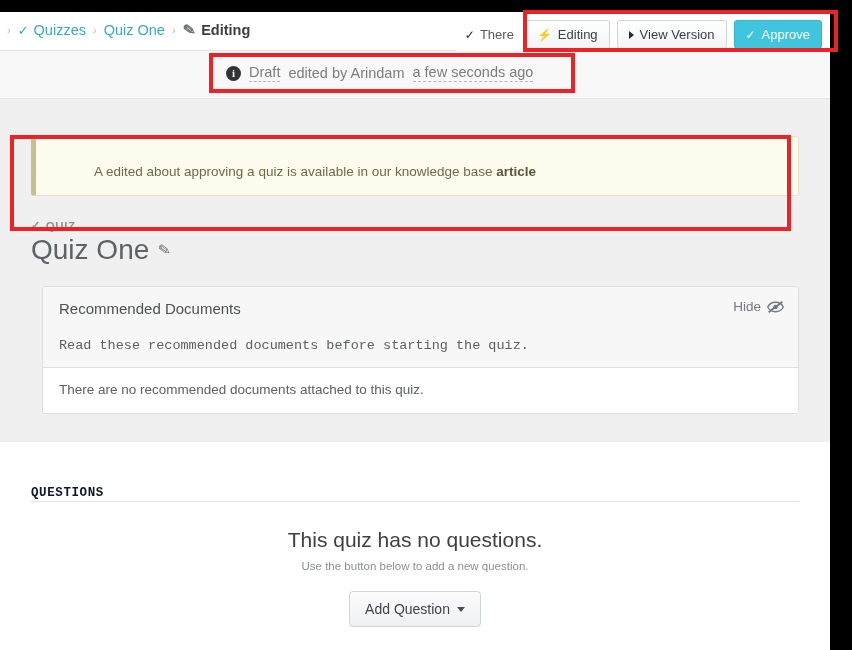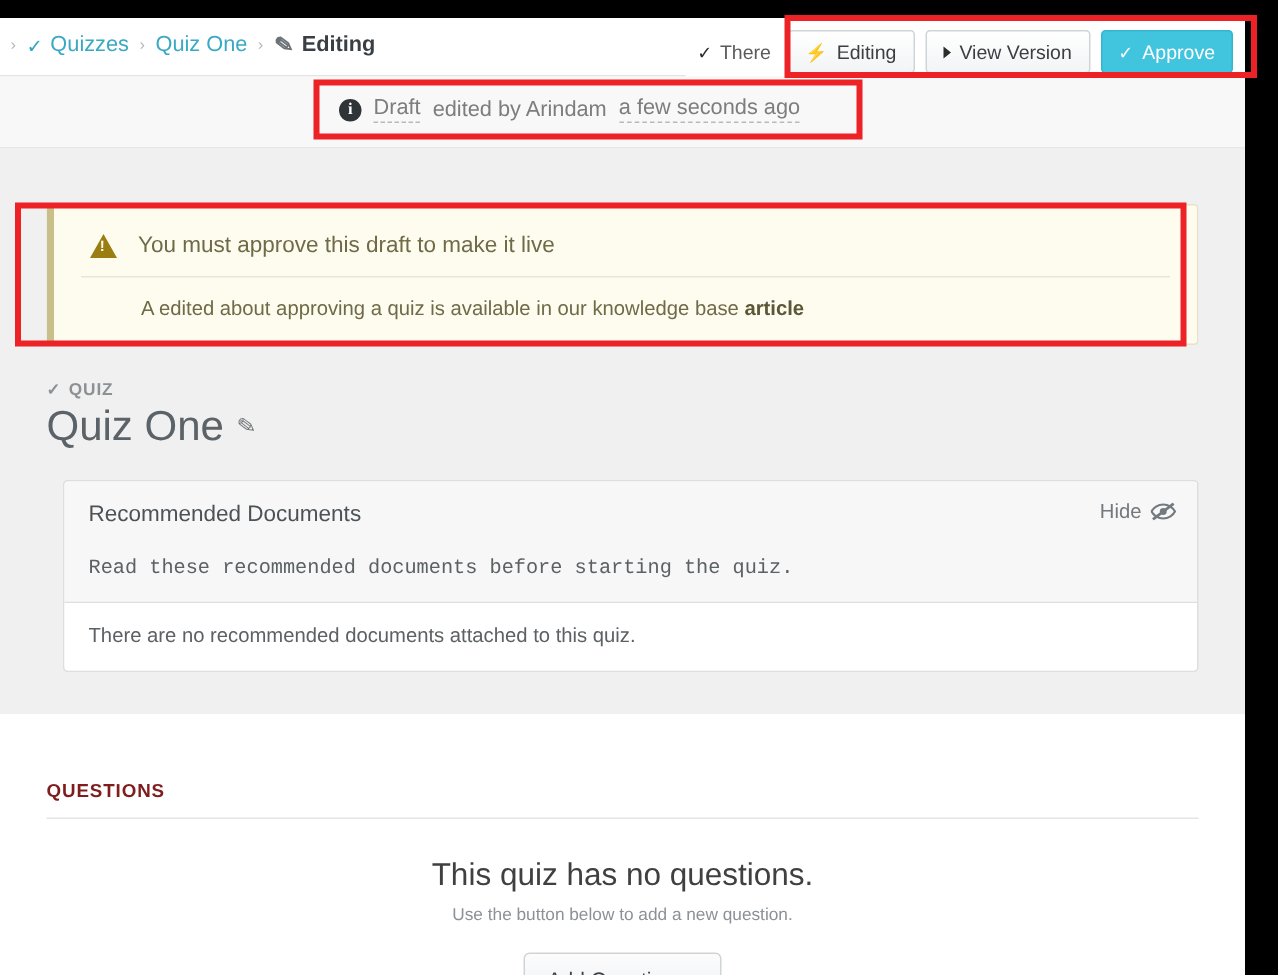--- a/index.html
+++ b/index.html
@@ -281,23 +281,24 @@
 
   
   .questions {
     background: #ffffff;
     padding: 44px 31px 0 31px;
   }
   .sec-title {
     font-size: 12.5px;
     font-weight: bold;
     letter-spacing: 0.6px;
-    color: #7f1d1d;
-    padding-bottom: 11px;
+    color: #0f172a;
+    padding-bottom: 1px;
     border-bottom: 1px solid #e4e4e4;
+    font-family: Liberation Mono, monospace;
   }
   .empty {
     text-align: center;
     padding-top: 26px;
   }
   .empty-title {
     font-size: 21px;
     color: #404040;
   }
   .empty-sub {
@@ -394,24 +395,20 @@
         <span class="dashed-u">Draft</span>
         <span> edited by Arindam </span>
         <span class="dashed-u">a few seconds ago</span>
       </div>
     </div>
 
     <div class="grey-region">
 
       <div class="alert-wrap">
         <div class="alert">
-          <div class="alert-head">
-            <span class="warn-icon"></span>
-            <span class="alert-title">You must approve this draft to make it live</span>
-          </div>
           <div class="alert-body">
             <span>A edited about approving a quiz is available in our knowledge base </span><b>article</b>
           </div>
         </div>
       </div>
 
       <div class="title-block">
         <div class="kicker">
           <span class="tick">✓</span>
           <span>QUIZ</span>

